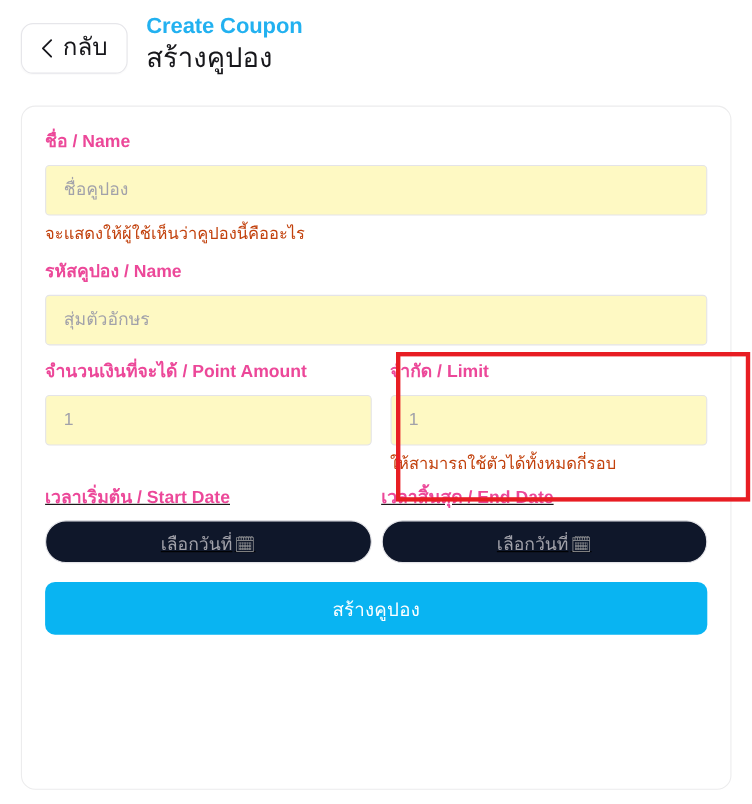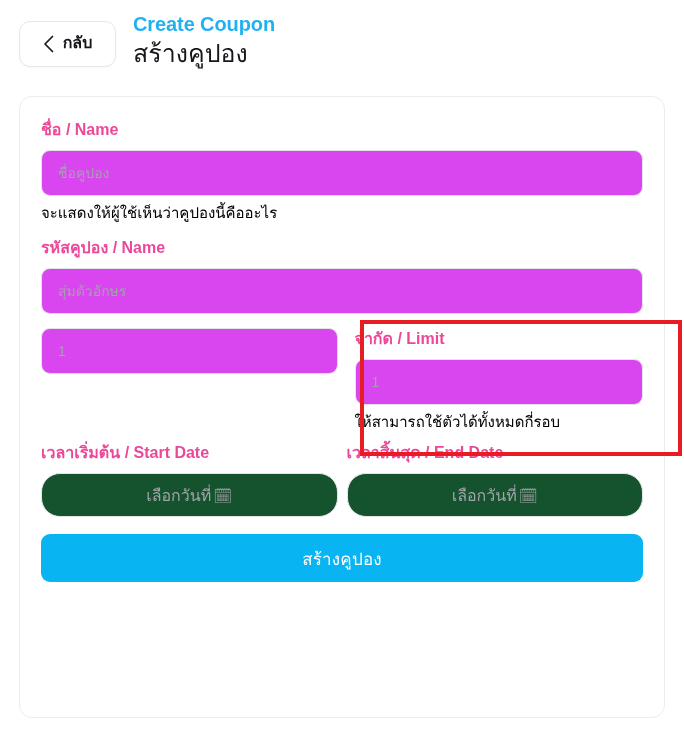--- a/index.html
+++ b/index.html
@@ -24,21 +24,21 @@
     border: 1px solid #e6e6ea;
     border-radius: 11px;
     display: flex; align-items: center; justify-content: center;
     gap: 9px;
     cursor: pointer;
     box-shadow: 0 1px 1px rgba(16,24,40,0.02);
   }
   .back-chevron { display:block; width: 11px; height: 18px; }
   .back-chevron svg { display:block; }
   .back-label {
-    font-size: 16px; color: #16161a; font-weight: 700; line-height: 1;
+    font-size: 22px; color: #16161a; font-weight: 400; line-height: 1;
     padding-bottom: 2px;
   }
   .titles { position: absolute; left: 133px; top: 13px; }
   .title-en {
     font-size: 20px; font-weight: 700; color: #22b1f0;
     letter-spacing: -0.1px; line-height: 22px;
   }
   .title-th {
     font-size: 25px; font-weight: 400; color: #17171b;
     line-height: 34px; margin-top: 1px;
@@ -53,30 +53,30 @@
     border-radius: 13px;
   }
   .card-inner { padding: 22px 21px 0 21px; }
 
   .field-label {
     font-size: 16px; font-weight: 700; color: #ec4899;
     line-height: 22px; margin: 0 0 9px 0;
   }
   .text-input {
     display: block; width: 100%; height: 46px;
-    border: 1px solid #e4e4e8; border-radius: 9px;
-    background: #d946ef;
-    font-family: "Liberation Sans", "DejaVu Sans", sans-serif;
-    font-size: 14px; color: #2b2b30;
+    border: 1px solid #e4e4e8; border-radius: 4px;
+    background: #fef9c3;
+    font-family: "Liberation Sans", "DejaVu Sans", sans-serif;
+    font-size: 16px; color: #2b2b30;
     padding: 0 16px;
     outline: none;
   }
   .text-input::placeholder { color: #a2a2aa; }
   .helper {
-    font-size: 15px; color: #000000; line-height: 20px;
+    font-size: 15px; color: #c2410c; line-height: 20px;
     margin: 7px 0 0 0;
   }
 
   .block { margin-bottom: 14px; }
 
   
   .row2 {
     display: grid;
     grid-template-columns: 1fr 1fr;
     column-gap: 9px;
@@ -90,25 +90,25 @@
     left: 319px; top: -8px;
     width: 322px; height: 136px;
     border: 4px solid #e81d23;
     pointer-events: none;
     z-index: 5;
   }
   .row-limit .row2 { position: relative; z-index: 1; }
   .row-limit .col-right { padding-left: 8px; }
 
   
-  .row-dates { margin-top: 6px; }
+  .row-dates { margin-top: 6px; text-decoration: underline; }
   .date-input {
-    display:block; width: 100%; height: 44px;
+    display:block; width: 100%; height: 39px;
     border: 1px solid #e4e4e8; border-radius: 19px;
-    background:#14532d;
+    background:#0f172a;
     font-family: "Liberation Sans", "DejaVu Sans", sans-serif;
     font-size: 16px; color: #a2a2aa;
     text-align: center;
     line-height: 44px;
     cursor: pointer;
     white-space: nowrap; overflow: hidden;
   }
   .date-input .cal-icon {
     font-size: 15px; margin-left: 2px;
     filter: grayscale(100%);
@@ -159,20 +159,21 @@
 
       <div class="block">
         <div class="field-label">รหัสคูปอง / Name</div>
         <input class="text-input" type="text" placeholder="สุ่มตัวอักษร" style="">
       </div>
 
       <div class="row-limit">
         <div class="highlight-box"></div>
         <div class="row2">
           <div class="col">
+            <div class="field-label">จำนวนเงินที่จะได้ / Point Amount</div>
             <input class="text-input" type="text" placeholder="1" style="">
           </div>
           <div class="col col-right">
             <div class="field-label">จำกัด / Limit</div>
             <input class="text-input" type="text" placeholder="1" style="">
             <div class="helper">ให้สามารถใช้ตัวได้ทั้งหมดกี่รอบ</div>
           </div>
         </div>
       </div>
 

